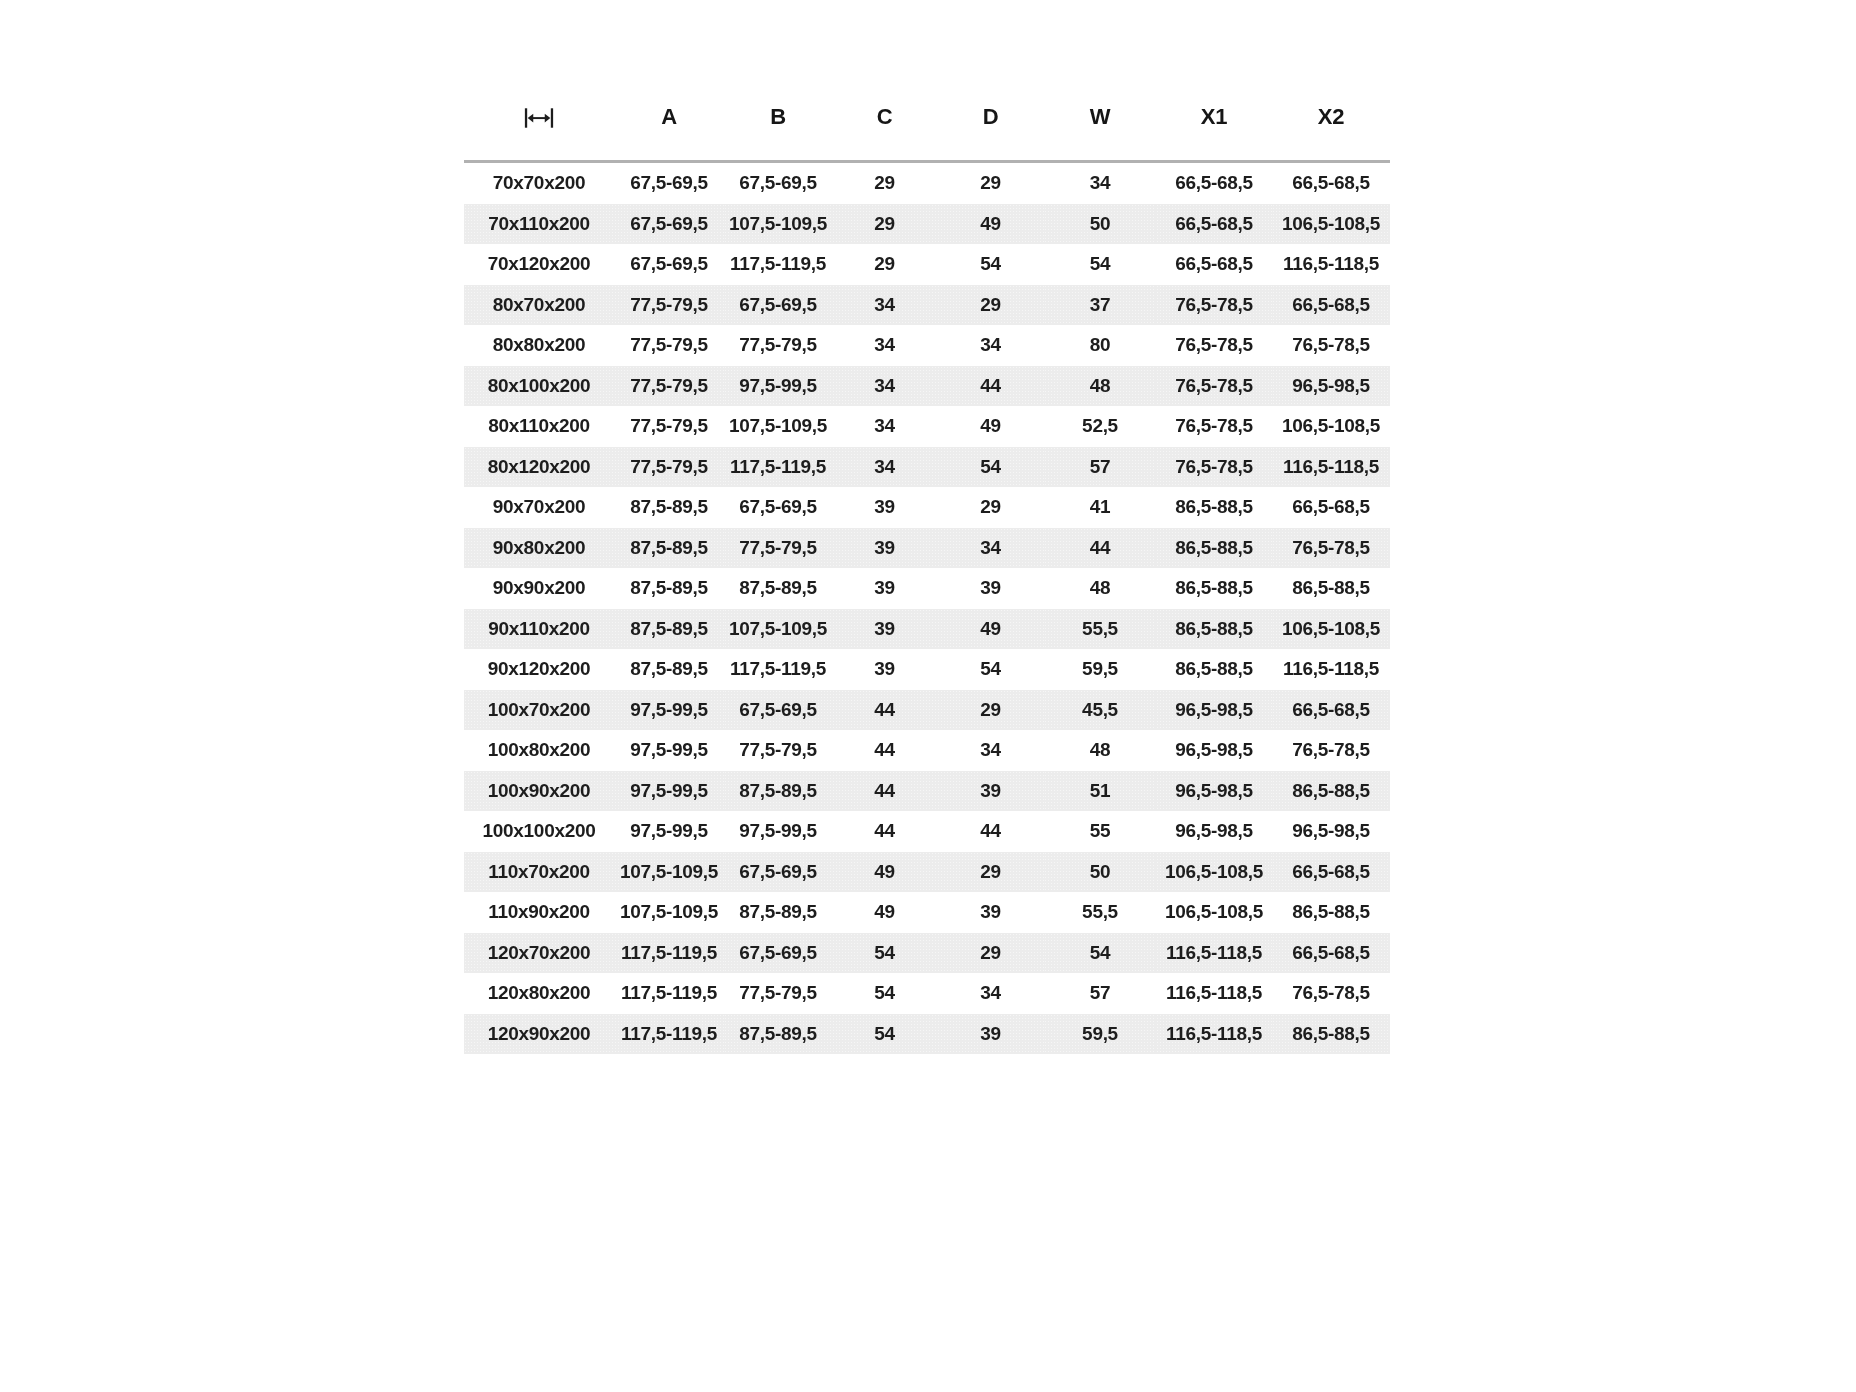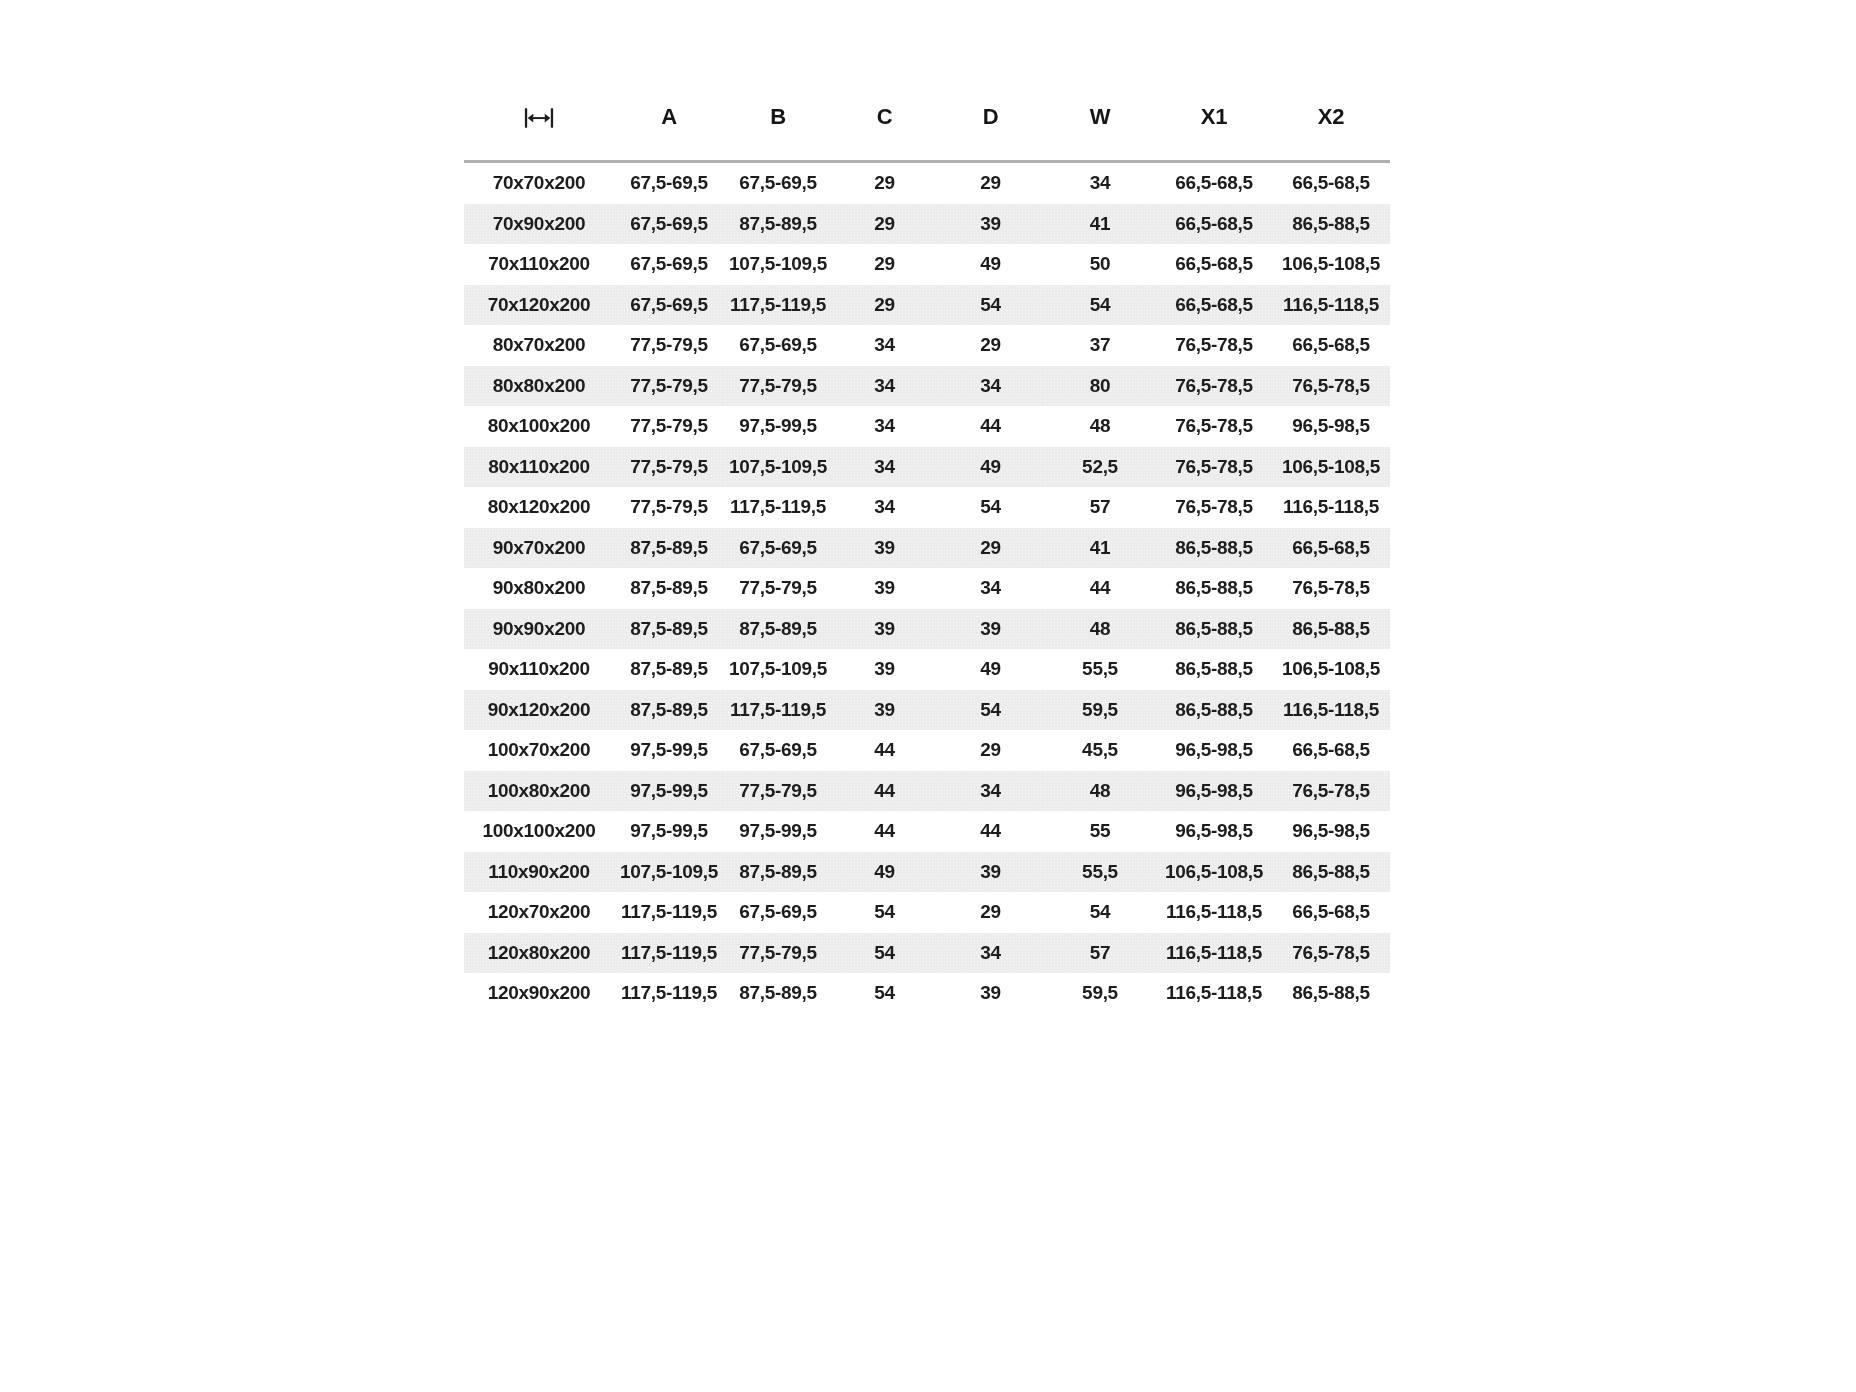--- a/index.html
+++ b/index.html
@@ -106,178 +106,188 @@
           <td>70x70x200</td>
           <td>67,5-69,5</td>
           <td>67,5-69,5</td>
           <td>29</td>
           <td>29</td>
           <td>34</td>
           <td>66,5-68,5</td>
           <td>66,5-68,5</td>
         </tr>
         <tr>
-          <td>70x90x200</td>
-          <td>67,5-69,5</td>
-          <td>87,5-89,5</td>
-          <td>29</td>
-          <td>39</td>
+          <td>70x110x200</td>
+          <td>67,5-69,5</td>
+          <td>107,5-109,5</td>
+          <td>29</td>
+          <td>49</td>
+          <td>50</td>
+          <td>66,5-68,5</td>
+          <td>106,5-108,5</td>
+        </tr>
+        <tr>
+          <td>70x120x200</td>
+          <td>67,5-69,5</td>
+          <td>117,5-119,5</td>
+          <td>29</td>
+          <td>54</td>
+          <td>54</td>
+          <td>66,5-68,5</td>
+          <td>116,5-118,5</td>
+        </tr>
+        <tr>
+          <td>80x70x200</td>
+          <td>77,5-79,5</td>
+          <td>67,5-69,5</td>
+          <td>34</td>
+          <td>29</td>
+          <td>37</td>
+          <td>76,5-78,5</td>
+          <td>66,5-68,5</td>
+        </tr>
+        <tr>
+          <td>80x80x200</td>
+          <td>77,5-79,5</td>
+          <td>77,5-79,5</td>
+          <td>34</td>
+          <td>34</td>
+          <td>80</td>
+          <td>76,5-78,5</td>
+          <td>76,5-78,5</td>
+        </tr>
+        <tr>
+          <td>80x100x200</td>
+          <td>77,5-79,5</td>
+          <td>97,5-99,5</td>
+          <td>34</td>
+          <td>44</td>
+          <td>48</td>
+          <td>76,5-78,5</td>
+          <td>96,5-98,5</td>
+        </tr>
+        <tr>
+          <td>80x110x200</td>
+          <td>77,5-79,5</td>
+          <td>107,5-109,5</td>
+          <td>34</td>
+          <td>49</td>
+          <td>52,5</td>
+          <td>76,5-78,5</td>
+          <td>106,5-108,5</td>
+        </tr>
+        <tr>
+          <td>80x120x200</td>
+          <td>77,5-79,5</td>
+          <td>117,5-119,5</td>
+          <td>34</td>
+          <td>54</td>
+          <td>57</td>
+          <td>76,5-78,5</td>
+          <td>116,5-118,5</td>
+        </tr>
+        <tr>
+          <td>90x70x200</td>
+          <td>87,5-89,5</td>
+          <td>67,5-69,5</td>
+          <td>39</td>
+          <td>29</td>
           <td>41</td>
-          <td>66,5-68,5</td>
-          <td>86,5-88,5</td>
-        </tr>
-        <tr>
-          <td>70x110x200</td>
-          <td>67,5-69,5</td>
-          <td>107,5-109,5</td>
-          <td>29</td>
-          <td>49</td>
+          <td>86,5-88,5</td>
+          <td>66,5-68,5</td>
+        </tr>
+        <tr>
+          <td>90x80x200</td>
+          <td>87,5-89,5</td>
+          <td>77,5-79,5</td>
+          <td>39</td>
+          <td>34</td>
+          <td>44</td>
+          <td>86,5-88,5</td>
+          <td>76,5-78,5</td>
+        </tr>
+        <tr>
+          <td>90x90x200</td>
+          <td>87,5-89,5</td>
+          <td>87,5-89,5</td>
+          <td>39</td>
+          <td>39</td>
+          <td>48</td>
+          <td>86,5-88,5</td>
+          <td>86,5-88,5</td>
+        </tr>
+        <tr>
+          <td>90x110x200</td>
+          <td>87,5-89,5</td>
+          <td>107,5-109,5</td>
+          <td>39</td>
+          <td>49</td>
+          <td>55,5</td>
+          <td>86,5-88,5</td>
+          <td>106,5-108,5</td>
+        </tr>
+        <tr>
+          <td>90x120x200</td>
+          <td>87,5-89,5</td>
+          <td>117,5-119,5</td>
+          <td>39</td>
+          <td>54</td>
+          <td>59,5</td>
+          <td>86,5-88,5</td>
+          <td>116,5-118,5</td>
+        </tr>
+        <tr>
+          <td>100x70x200</td>
+          <td>97,5-99,5</td>
+          <td>67,5-69,5</td>
+          <td>44</td>
+          <td>29</td>
+          <td>45,5</td>
+          <td>96,5-98,5</td>
+          <td>66,5-68,5</td>
+        </tr>
+        <tr>
+          <td>100x80x200</td>
+          <td>97,5-99,5</td>
+          <td>77,5-79,5</td>
+          <td>44</td>
+          <td>34</td>
+          <td>48</td>
+          <td>96,5-98,5</td>
+          <td>76,5-78,5</td>
+        </tr>
+        <tr>
+          <td>100x90x200</td>
+          <td>97,5-99,5</td>
+          <td>87,5-89,5</td>
+          <td>44</td>
+          <td>39</td>
+          <td>51</td>
+          <td>96,5-98,5</td>
+          <td>86,5-88,5</td>
+        </tr>
+        <tr>
+          <td>100x100x200</td>
+          <td>97,5-99,5</td>
+          <td>97,5-99,5</td>
+          <td>44</td>
+          <td>44</td>
+          <td>55</td>
+          <td>96,5-98,5</td>
+          <td>96,5-98,5</td>
+        </tr>
+        <tr>
+          <td>110x70x200</td>
+          <td>107,5-109,5</td>
+          <td>67,5-69,5</td>
+          <td>49</td>
+          <td>29</td>
           <td>50</td>
-          <td>66,5-68,5</td>
-          <td>106,5-108,5</td>
-        </tr>
-        <tr>
-          <td>70x120x200</td>
-          <td>67,5-69,5</td>
-          <td>117,5-119,5</td>
-          <td>29</td>
-          <td>54</td>
-          <td>54</td>
-          <td>66,5-68,5</td>
-          <td>116,5-118,5</td>
-        </tr>
-        <tr>
-          <td>80x70x200</td>
-          <td>77,5-79,5</td>
-          <td>67,5-69,5</td>
-          <td>34</td>
-          <td>29</td>
-          <td>37</td>
-          <td>76,5-78,5</td>
-          <td>66,5-68,5</td>
-        </tr>
-        <tr>
-          <td>80x80x200</td>
-          <td>77,5-79,5</td>
-          <td>77,5-79,5</td>
-          <td>34</td>
-          <td>34</td>
-          <td>80</td>
-          <td>76,5-78,5</td>
-          <td>76,5-78,5</td>
-        </tr>
-        <tr>
-          <td>80x100x200</td>
-          <td>77,5-79,5</td>
-          <td>97,5-99,5</td>
-          <td>34</td>
-          <td>44</td>
-          <td>48</td>
-          <td>76,5-78,5</td>
-          <td>96,5-98,5</td>
-        </tr>
-        <tr>
-          <td>80x110x200</td>
-          <td>77,5-79,5</td>
-          <td>107,5-109,5</td>
-          <td>34</td>
-          <td>49</td>
-          <td>52,5</td>
-          <td>76,5-78,5</td>
-          <td>106,5-108,5</td>
-        </tr>
-        <tr>
-          <td>80x120x200</td>
-          <td>77,5-79,5</td>
-          <td>117,5-119,5</td>
-          <td>34</td>
-          <td>54</td>
-          <td>57</td>
-          <td>76,5-78,5</td>
-          <td>116,5-118,5</td>
-        </tr>
-        <tr>
-          <td>90x70x200</td>
-          <td>87,5-89,5</td>
-          <td>67,5-69,5</td>
-          <td>39</td>
-          <td>29</td>
-          <td>41</td>
-          <td>86,5-88,5</td>
-          <td>66,5-68,5</td>
-        </tr>
-        <tr>
-          <td>90x80x200</td>
-          <td>87,5-89,5</td>
-          <td>77,5-79,5</td>
-          <td>39</td>
-          <td>34</td>
-          <td>44</td>
-          <td>86,5-88,5</td>
-          <td>76,5-78,5</td>
-        </tr>
-        <tr>
-          <td>90x90x200</td>
-          <td>87,5-89,5</td>
-          <td>87,5-89,5</td>
-          <td>39</td>
-          <td>39</td>
-          <td>48</td>
-          <td>86,5-88,5</td>
-          <td>86,5-88,5</td>
-        </tr>
-        <tr>
-          <td>90x110x200</td>
-          <td>87,5-89,5</td>
-          <td>107,5-109,5</td>
-          <td>39</td>
-          <td>49</td>
-          <td>55,5</td>
-          <td>86,5-88,5</td>
-          <td>106,5-108,5</td>
-        </tr>
-        <tr>
-          <td>90x120x200</td>
-          <td>87,5-89,5</td>
-          <td>117,5-119,5</td>
-          <td>39</td>
-          <td>54</td>
-          <td>59,5</td>
-          <td>86,5-88,5</td>
-          <td>116,5-118,5</td>
-        </tr>
-        <tr>
-          <td>100x70x200</td>
-          <td>97,5-99,5</td>
-          <td>67,5-69,5</td>
-          <td>44</td>
-          <td>29</td>
-          <td>45,5</td>
-          <td>96,5-98,5</td>
-          <td>66,5-68,5</td>
-        </tr>
-        <tr>
-          <td>100x80x200</td>
-          <td>97,5-99,5</td>
-          <td>77,5-79,5</td>
-          <td>44</td>
-          <td>34</td>
-          <td>48</td>
-          <td>96,5-98,5</td>
-          <td>76,5-78,5</td>
-        </tr>
-        <tr>
-          <td>100x100x200</td>
-          <td>97,5-99,5</td>
-          <td>97,5-99,5</td>
-          <td>44</td>
-          <td>44</td>
-          <td>55</td>
-          <td>96,5-98,5</td>
-          <td>96,5-98,5</td>
+          <td>106,5-108,5</td>
+          <td>66,5-68,5</td>
         </tr>
         <tr>
           <td>110x90x200</td>
           <td>107,5-109,5</td>
           <td>87,5-89,5</td>
           <td>49</td>
           <td>39</td>
           <td>55,5</td>
           <td>106,5-108,5</td>
           <td>86,5-88,5</td>

